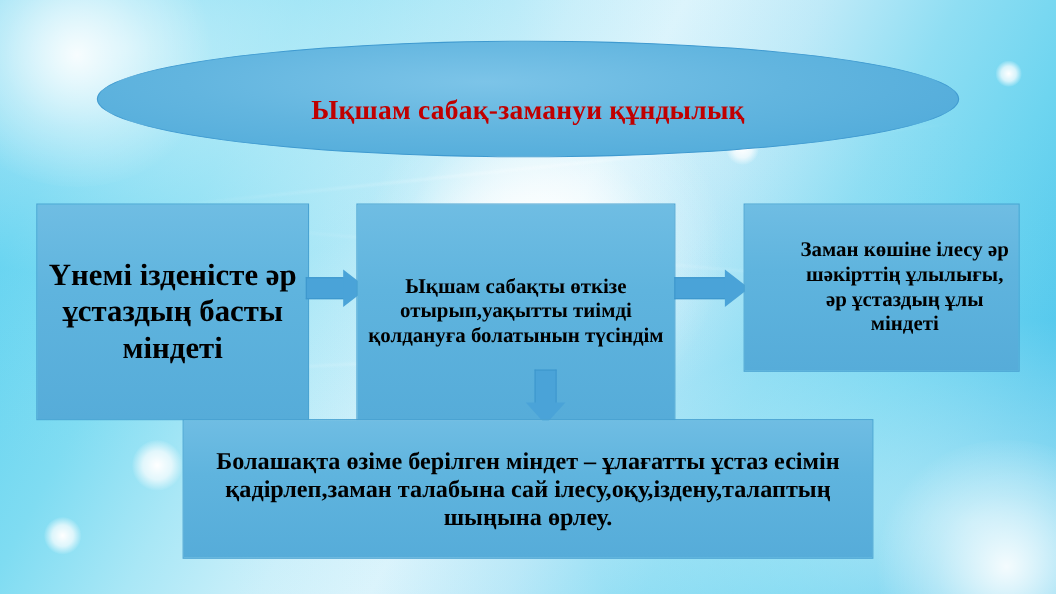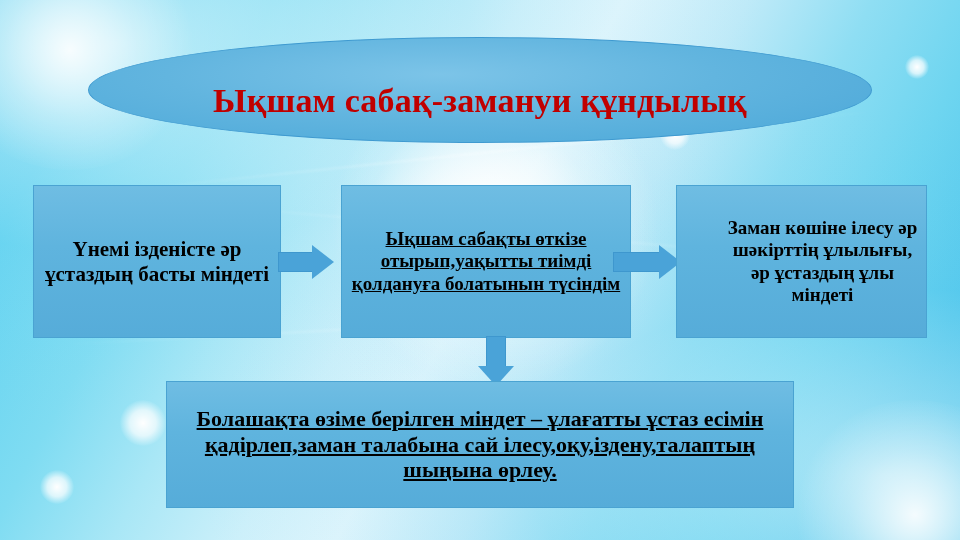--- a/index.html
+++ b/index.html
@@ -66,21 +66,21 @@
     border-radius: 50%;
     background: radial-gradient(ellipse at 45% 35%, #7cc4e8 0%, #62b5df 45%, #4aa7d8 100%);
     border: 1px solid #3f9ad0;
     display: flex;
     align-items: center;
     justify-content: center;
     box-sizing: border-box;
   }
   .title-text {
     color: #c00000;
-    font-size: 34px;
+    font-size: 25px;
     font-weight: bold;
     text-align: center;
     line-height: 1.1;
     letter-spacing: 0.2px;
     padding-top: 22px;
   }
 
   
   .box {
     position: absolute;
@@ -92,24 +92,24 @@
     justify-content: center;
     color: #000000;
     font-weight: bold;
     text-align: center;
   }
   .box .inner {
     padding: 4px 8px;
     line-height: 1.18;
   }
 
-  #box1 { left: 33px;  top: 185px; width: 248px; height: 153px; font-size: 21px; }
-  #box2 { left: 341px; top: 185px; width: 290px; height: 153px; font-size: 19px; text-decoration: underline; }
+  #box1 { left: 33px;  top: 185px; width: 248px; height: 197px; font-size: 28px; }
+  #box2 { left: 324px; top: 185px; width: 290px; height: 197px; font-size: 19px; }
   #box3 { left: 676px; top: 185px; width: 251px; height: 153px; font-size: 19px; padding-left: 42px; }
-  #box4 { left: 166px; top: 381px; width: 628px; height: 127px; font-size: 22px; text-decoration: underline; }
+  #box4 { left: 166px; top: 381px; width: 628px; height: 127px; font-size: 22px; }
 
   
   .arrow-h {
     position: absolute;
     height: 34px;
   }
   .arrow-h .shaft {
     position: absolute;
     left: 0;
     top: 7px;

